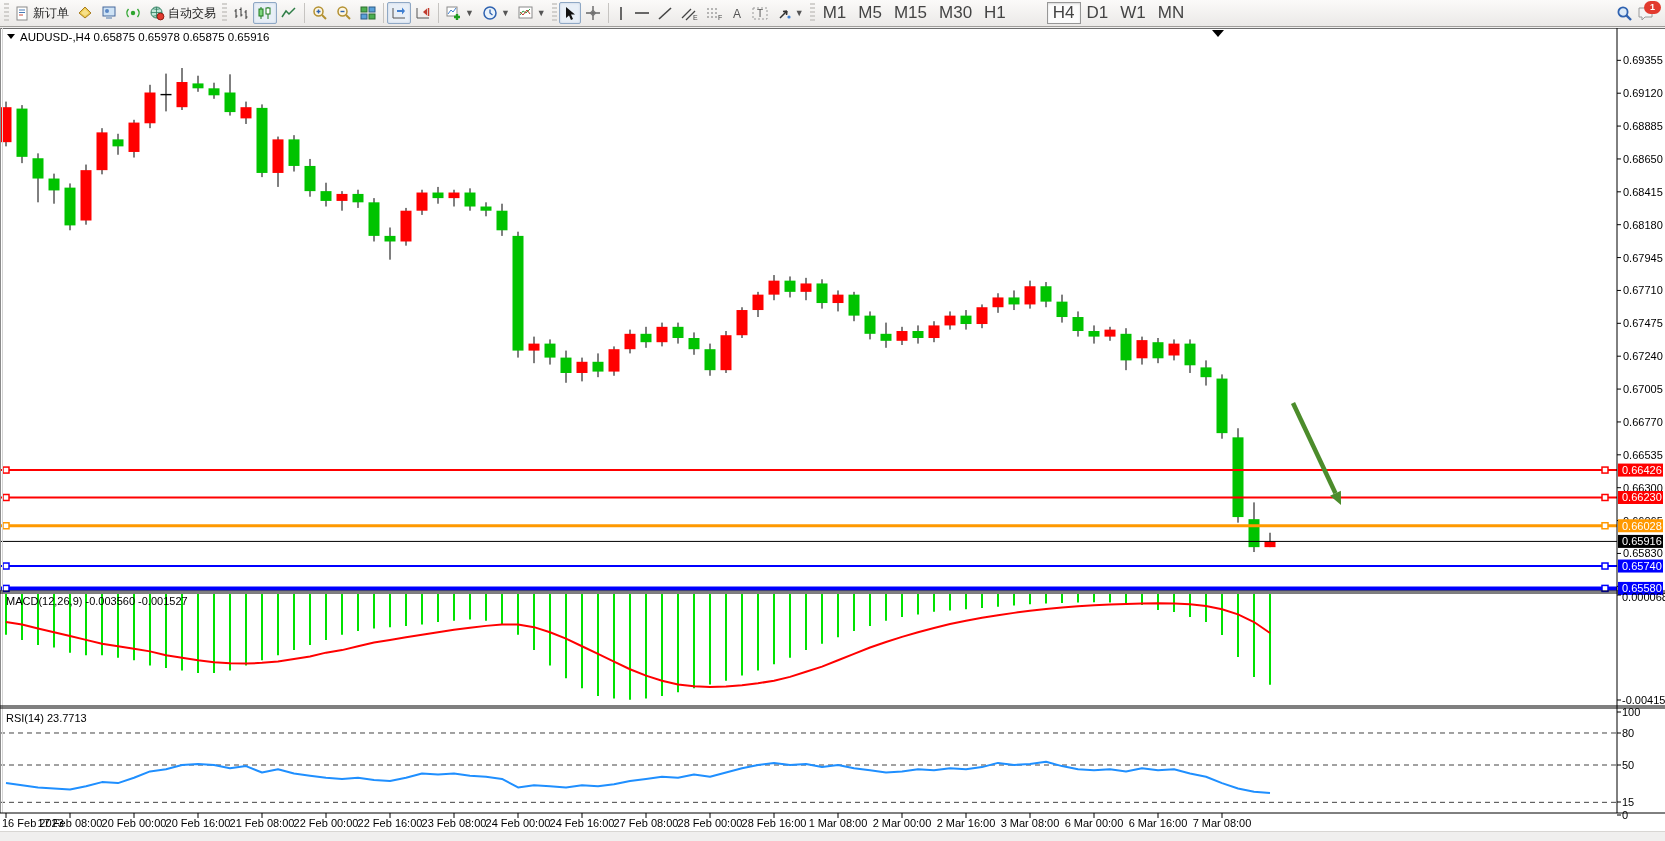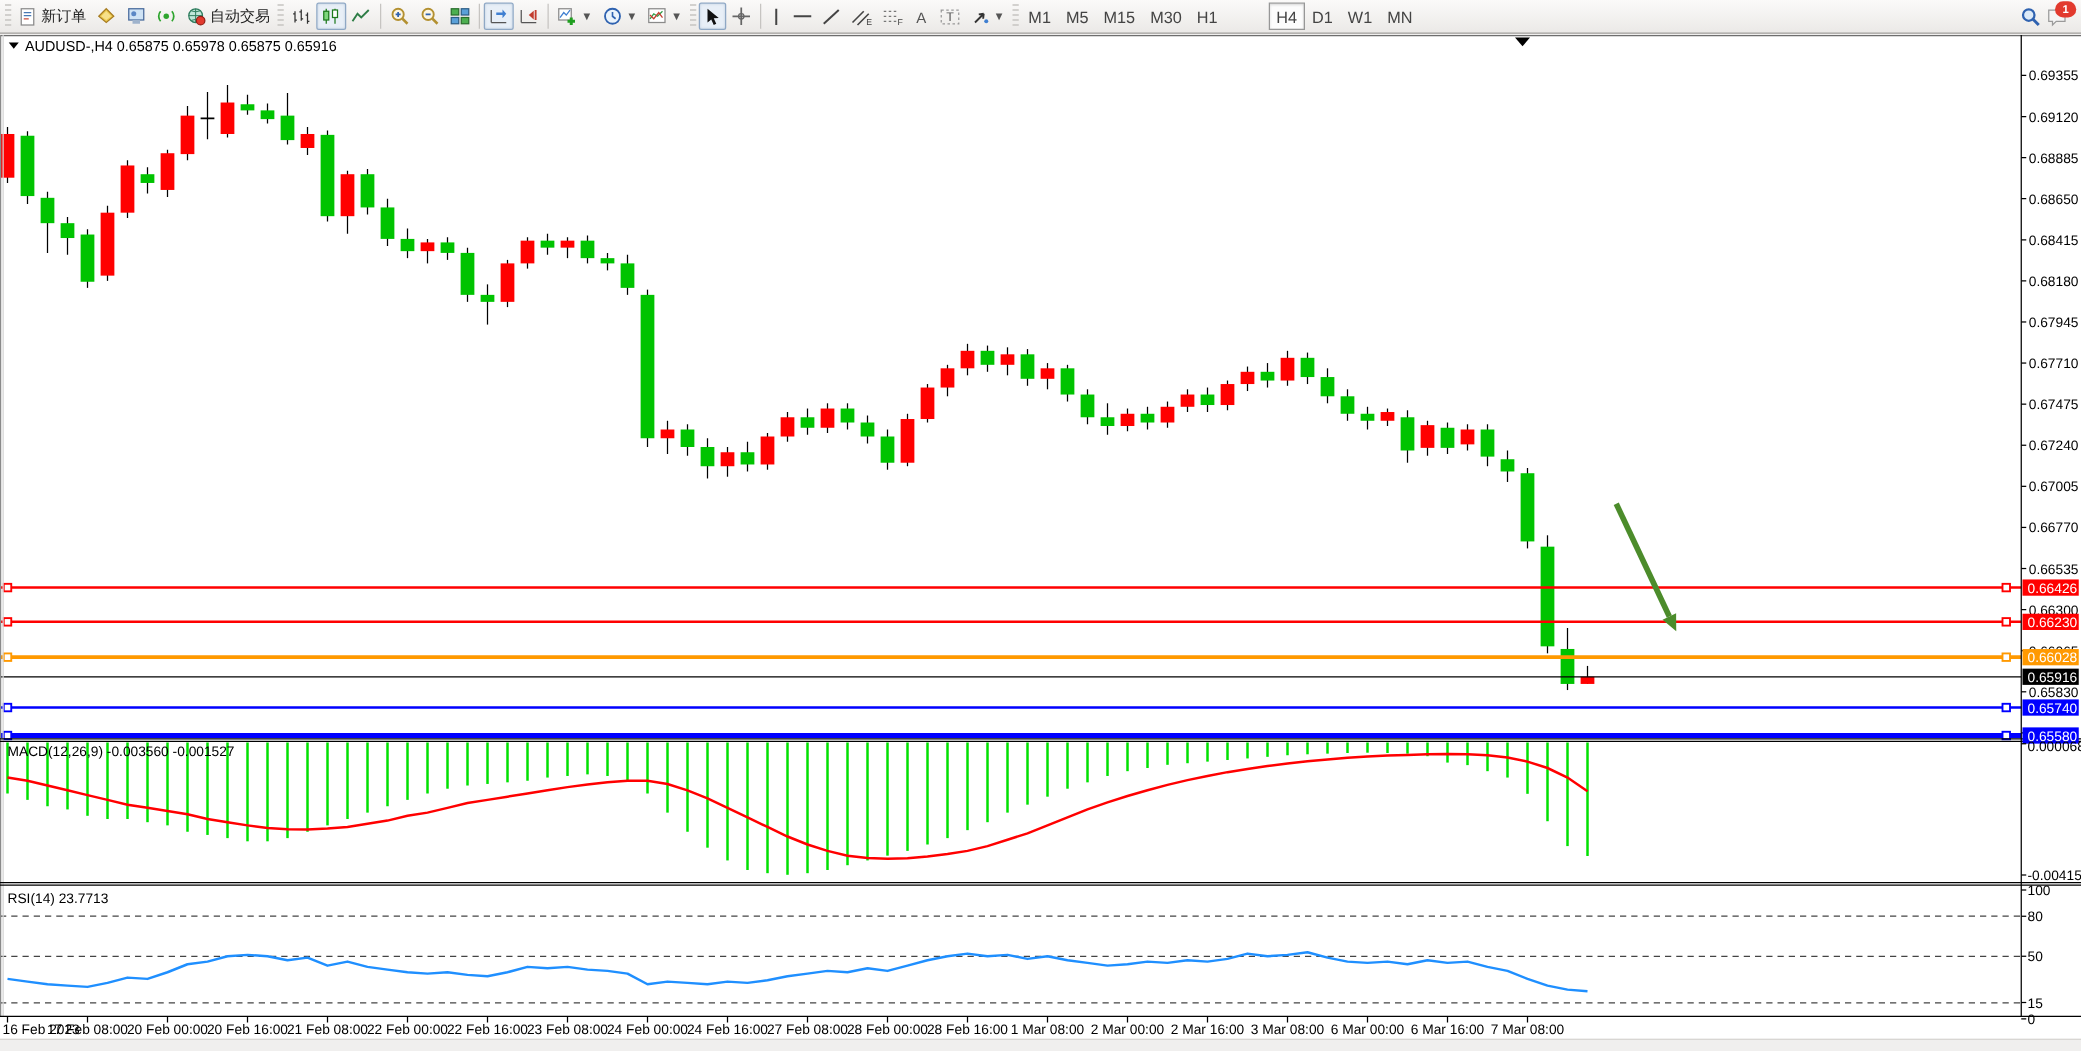--- a/index.html
+++ b/index.html
@@ -4,21 +4,21 @@
 <style>
   html,body{margin:0;padding:0;background:#f0efee;width:1665px;height:841px;overflow:hidden;
     font-family:"Liberation Sans","DejaVu Sans",sans-serif;}
   .app{position:relative;width:1665px;height:841px;background:#f0efee;}
   .toolbar{position:absolute;left:0;top:0;width:1665px;height:27px;box-sizing:border-box;
     background:linear-gradient(#fbfaf9,#ebe9e7);border-bottom:1px solid #9f9d9a;
     display:flex;align-items:center;padding:0 2px;gap:0;font-size:12px;color:#222;}
   .tb-btn{height:22px;display:flex;align-items:center;gap:3px;padding:0 3px;border:1px solid transparent;
     border-radius:2px;background:transparent;font-size:12px;color:#222;cursor:default;}
   .tb-btn.pressed{border:1px solid #8fa8c5;background:#e8eff7;box-shadow:inset 0 0 2px #b9c9db;}
-  .tf{height:20px;padding:0 5px;font-size:13px;color:#444;border:1px solid transparent;display:flex;align-items:center;}
+  .tf{height:20px;padding:0 5px;font-size:17px;color:#444;border:1px solid transparent;display:flex;align-items:center;}
   .tf.pressed{border:1px solid #979democrat797;border:1px solid #979797;background:#fcfcfc;box-shadow:inset 0 1px 2px #d7d7d7;margin-left:35px;}
   .grip{width:5px;height:20px;margin:0 2px;
     background:repeating-linear-gradient(#c9c7c4 0 2px,transparent 2px 4px);opacity:.8;}
   .sep{width:1px;height:20px;background:#c6c4c1;margin:0 3px;}
   .sp{flex:1;}
   .ic{display:block;}
   .chat-wrap{position:relative;margin-right:8px;}
   .badge{position:absolute;top:-4px;right:-6px;min-width:13px;height:13px;border-radius:8px;background:#e23a2e;
     color:#fff;font-size:9px;font-weight:bold;display:flex;align-items:center;justify-content:center;padding:0 2px;}
   #chart-area{position:absolute;left:0;top:28px;width:1665px;height:803px;background:#fff;}

